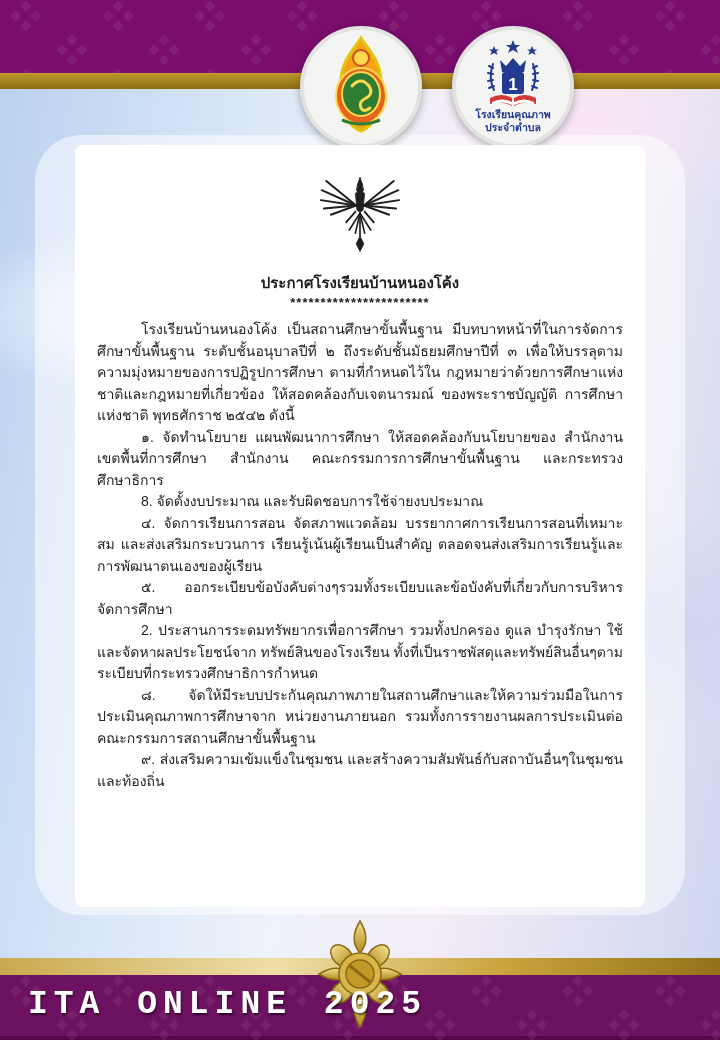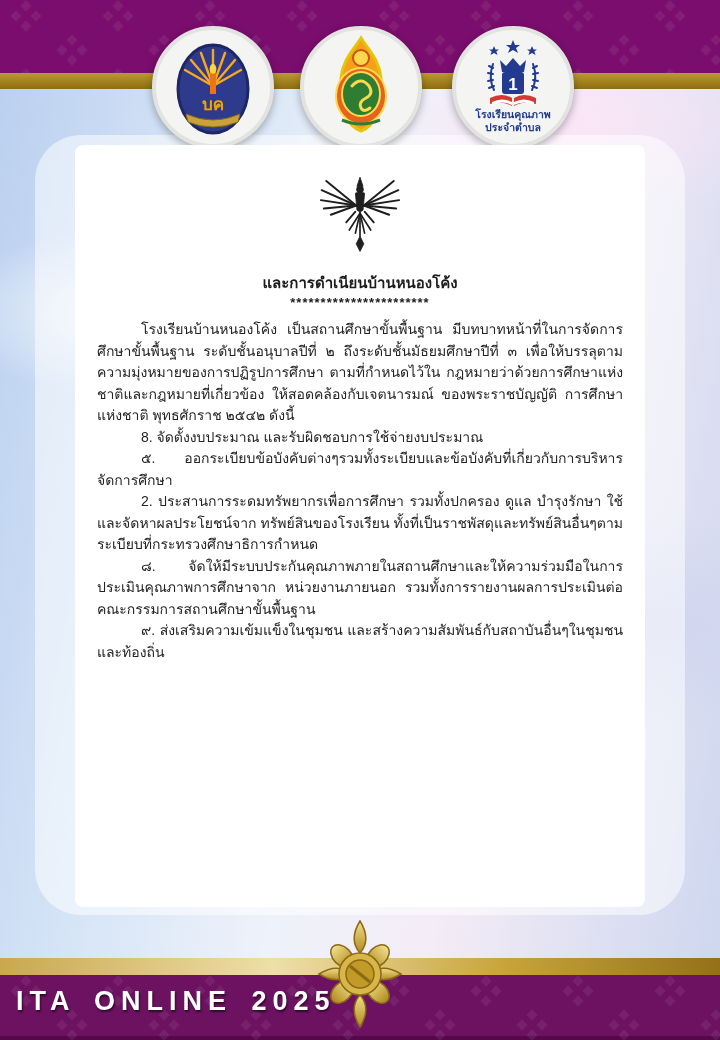--- a/index.html
+++ b/index.html
@@ -30,22 +30,22 @@
     background:rgba(255,255,255,.52);}
   .paper{position:absolute;left:75px;top:145px;width:570px;height:762px;background:#ffffff;
     border-radius:8px;overflow:hidden;padding:0;}
   .garuda{display:block;margin:22px auto 4px auto;}
   .doc-title,.doc-subject{text-align:center;font-weight:bold;font-size:15px;color:#1c1c1c;line-height:23px;}
   .doc-stars{text-align:center;font-weight:bold;font-size:13px;color:#1c1c1c;letter-spacing:1px;line-height:16px;margin-top:1px;}
   .doc-body{margin:8px 22px 0 22px;font-size:14px;line-height:21.5px;color:#232323;text-align:justify;}
   .doc-intro,.doc-item{text-indent:44px;}
   
   .ornament{position:absolute;left:316px;top:920px;}
-  .ita-brand{position:absolute;left:16px;top:986px;color:#ffffff;
-    font-family:Liberation Sans, sans-serif;font-weight:bold;font-size:27px;
+  .ita-brand{position:absolute;left:28px;top:986px;color:#ffffff;
+    font-family:Liberation Mono, monospace;font-weight:bold;font-size:33px;
     letter-spacing:6px;word-spacing:6px;text-shadow:1px 2px 2px rgba(0,0,0,.55);}
   .tagline{position:absolute;right:22px;top:978px;text-align:center;color:#ffffff;
     font-size:16.5px;line-height:25px;font-weight:bold;text-shadow:1px 1px 2px rgba(0,0,0,.5);}
 </style>
 </head>
 <body>
 
 <div id="stage">
 
   <div class="band band-top">
@@ -166,38 +166,20 @@
         <span class="dmd" style="left: 10px; top: 0px;"></span>
       </div>
       <div class="dcl" style="left: 656px; top: 70px;">
         <span class="dmd" style="left: 10px; top: 0px;"></span>
       </div>
     </div>
   <div class="gold-top"></div>
 
   <div class="card"></div>
 
-  <div class="logo" style="left:152px">
-    <svg width="106" height="106" viewBox="0 0 106 106">
-      <ellipse cx="53" cy="55" rx="35" ry="44" fill="#2e3a8c" stroke="#1d2766" stroke-width="3"></ellipse>
-      <g stroke="#f7a81d" stroke-width="2.4" stroke-linecap="round">
-        <line x1="53" y1="52" x2="53" y2="16"></line>
-          <line x1="53" y1="52" x2="41" y2="19"></line>
-        <line x1="53" y1="52" x2="65" y2="19"></line>
-          <line x1="53" y1="52" x2="31" y2="26"></line>
-        <line x1="53" y1="52" x2="75" y2="26"></line>
-          <line x1="53" y1="52" x2="25" y2="36"></line>
-        <line x1="53" y1="52" x2="81" y2="36"></line>
-      </g>
-      <rect x="50" y="38" width="6" height="22" fill="#e87617"></rect>
-      <ellipse cx="53" cy="35" rx="3.4" ry="5" fill="#ffd23e"></ellipse>
-      <text x="53" y="76" text-anchor="middle" font-size="17" font-weight="bold" fill="#f0a500">บค</text>
-      <path d="M26 80 Q53 92 80 80 L78 88 Q53 98 28 88 Z" fill="#caa23a" stroke="#8a6a14" stroke-width="1"></path>
-    </svg>
-  </div>
 
   <div class="logo" style="left:300px">
     <svg width="106" height="106" viewBox="0 0 106 106">
       <path d="M53 4 C44 18 35 26 33 44 C30 72 39 92 53 97 C67 92 76 72 73 44 C71 26 62 18 53 4 Z" fill="#f6a01a" stroke="#e4c50a" stroke-width="3"></path>
       <circle cx="53" cy="24" r="8" fill="#ffd84d" stroke="#c9531d" stroke-width="2"></circle>
       <ellipse cx="53" cy="62" rx="25" ry="28" fill="#e4631d" stroke="#ffd84d" stroke-width="2"></ellipse>
       <ellipse cx="53" cy="60" rx="19" ry="22" fill="#2e7d32" stroke="#ffd84d" stroke-width="2"></ellipse>
       <path d="M44 52 Q53 42 61 52 Q66 60 58 64 Q50 68 53 74 Q56 79 62 74" fill="none" stroke="#ffd84d" stroke-width="3" stroke-linecap="round"></path>
       <path d="M34 86 Q53 94 72 86" fill="none" stroke="#2e7d32" stroke-width="3"></path>
     </svg>
@@ -251,27 +233,29 @@
             <path d="M60 50 L54 76"></path>
             <path d="M60 50 L60 80"></path>
           <path d="M60 50 L66 76"></path>
             <path d="M60 50 L74 72"></path>
         </g>
         <polygon points="60,80 55,90 60,100 65,90"></polygon>
         <path d="M54 48 L42 62 M66 48 L78 62" fill="none" stroke-width="2.4" stroke-linecap="round"></path>
       </g>
     </svg>
 
-    <div class="doc-title">และการดำเนียนบ้านหนองโค้ง</div>
+    <div class="doc-title">ประกาศโรงเรียนบ้านหนองโค้ง</div>
     <div class="doc-stars">***********************</div>
 
     <div class="doc-body">
       <div class="doc-intro">โรงเรียนบ้านหนองโค้ง เป็นสถานศึกษาขั้นพื้นฐาน มีบทบาทหน้าที่ในการจัดการศึกษาขั้นพื้นฐาน ระดับชั้นอนุบาลปีที่ ๒ ถึงระดับชั้นมัธยมศึกษาปีที่ ๓ เพื่อให้บรรลุตามความมุ่งหมายของการปฏิรูปการศึกษา ตามที่กำหนดไว้ใน กฎหมายว่าด้วยการศึกษาแห่งชาติและกฎหมายที่เกี่ยวข้อง ให้สอดคล้องกับเจตนารมณ์ ของพระราชบัญญัติ การศึกษาแห่งชาติ พุทธศักราช ๒๕๔๒ ดังนี้</div>
       <div>
+          <div class="doc-item">๑. จัดทำนโยบาย แผนพัฒนาการศึกษา ให้สอดคล้องกับนโยบายของ สำนักงานเขตพื้นที่การศึกษา สำนักงาน คณะกรรมการการศึกษาขั้นพื้นฐาน และกระทรวงศึกษาธิการ</div>
           <div class="doc-item">8. จัดตั้งงบประมาณ และรับผิดชอบการใช้จ่ายงบประมาณ</div>
+          <div class="doc-item">๔. จัดการเรียนการสอน จัดสภาพแวดล้อม บรรยากาศการเรียนการสอนที่เหมาะสม และส่งเสริมกระบวนการ เรียนรู้เน้นผู้เรียนเป็นสำคัญ ตลอดจนส่งเสริมการเรียนรู้และการพัฒนาตนเองของผู้เรียน</div>
           <div class="doc-item">๕. ออกระเบียบข้อบังคับต่างๆรวมทั้งระเบียบและข้อบังคับที่เกี่ยวกับการบริหารจัดการศึกษา</div>
           <div class="doc-item">2. ประสานการระดมทรัพยากรเพื่อการศึกษา รวมทั้งปกครอง ดูแล บำรุงรักษา ใช้และจัดหาผลประโยชน์จาก ทรัพย์สินของโรงเรียน ทั้งที่เป็นราชพัสดุและทรัพย์สินอื่นๆตามระเบียบที่กระทรวงศึกษาธิการกำหนด</div>
           <div class="doc-item">๘. จัดให้มีระบบประกันคุณภาพภายในสถานศึกษาและให้ความร่วมมือในการประเมินคุณภาพการศึกษาจาก หน่วยงานภายนอก รวมทั้งการรายงานผลการประเมินต่อคณะกรรมการสถานศึกษาขั้นพื้นฐาน</div>
           <div class="doc-item">๙. ส่งเสริมความเข้มแข็งในชุมชน และสร้างความสัมพันธ์กับสถาบันอื่นๆในชุมชนและท้องถิ่น</div>
         </div>
     </div>
 
   </div>
 
   <div class="gold-bottom"></div>

